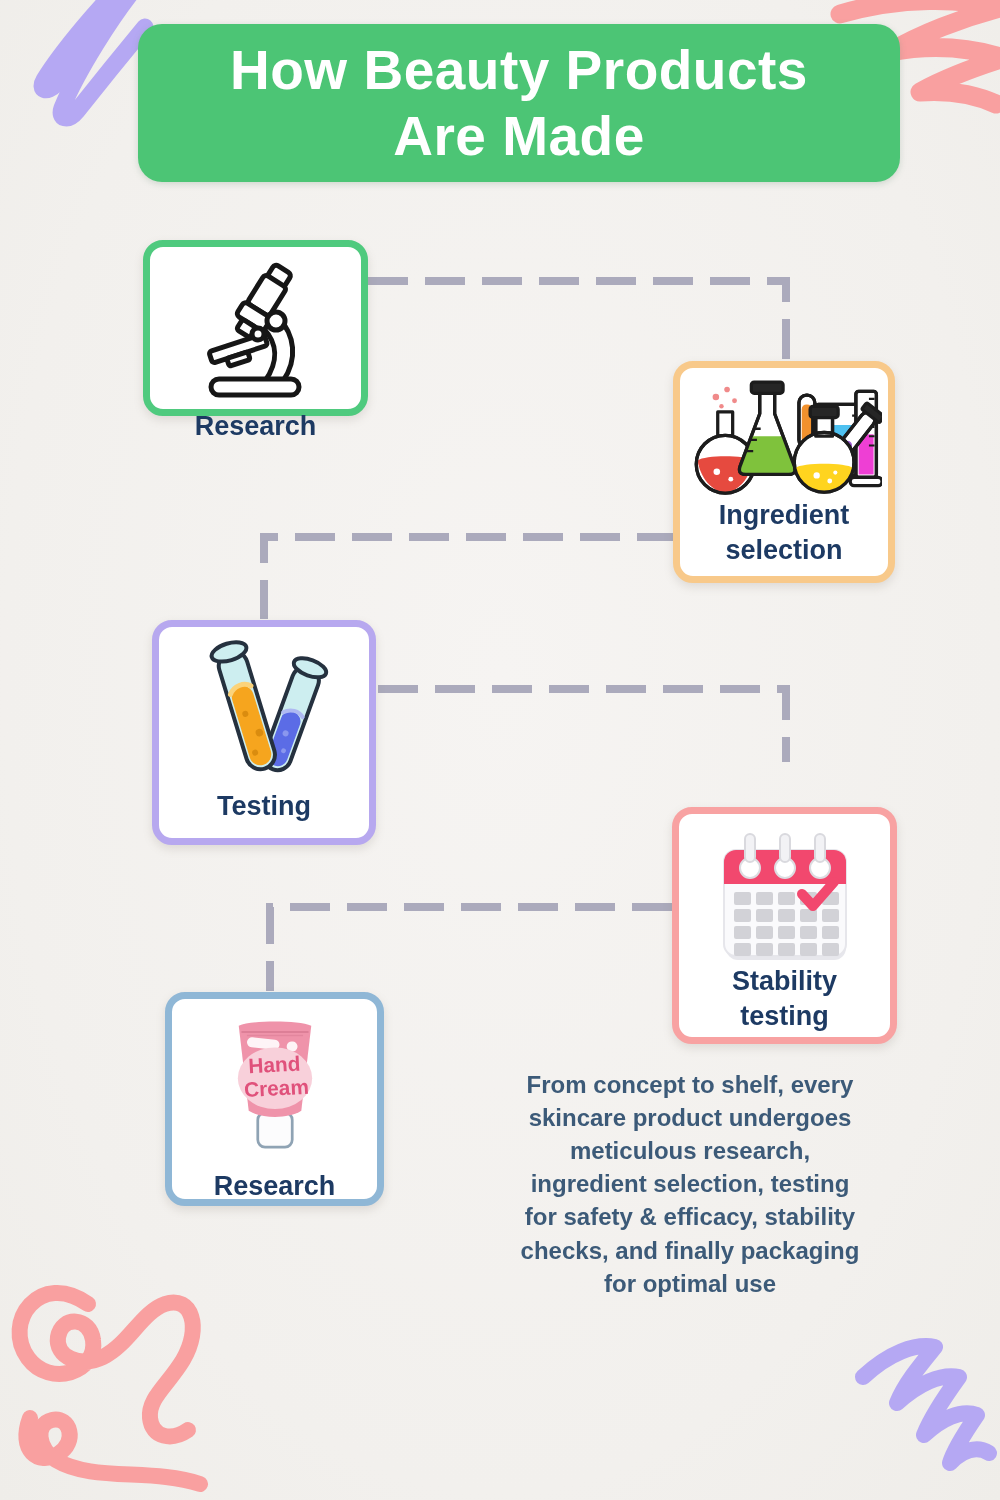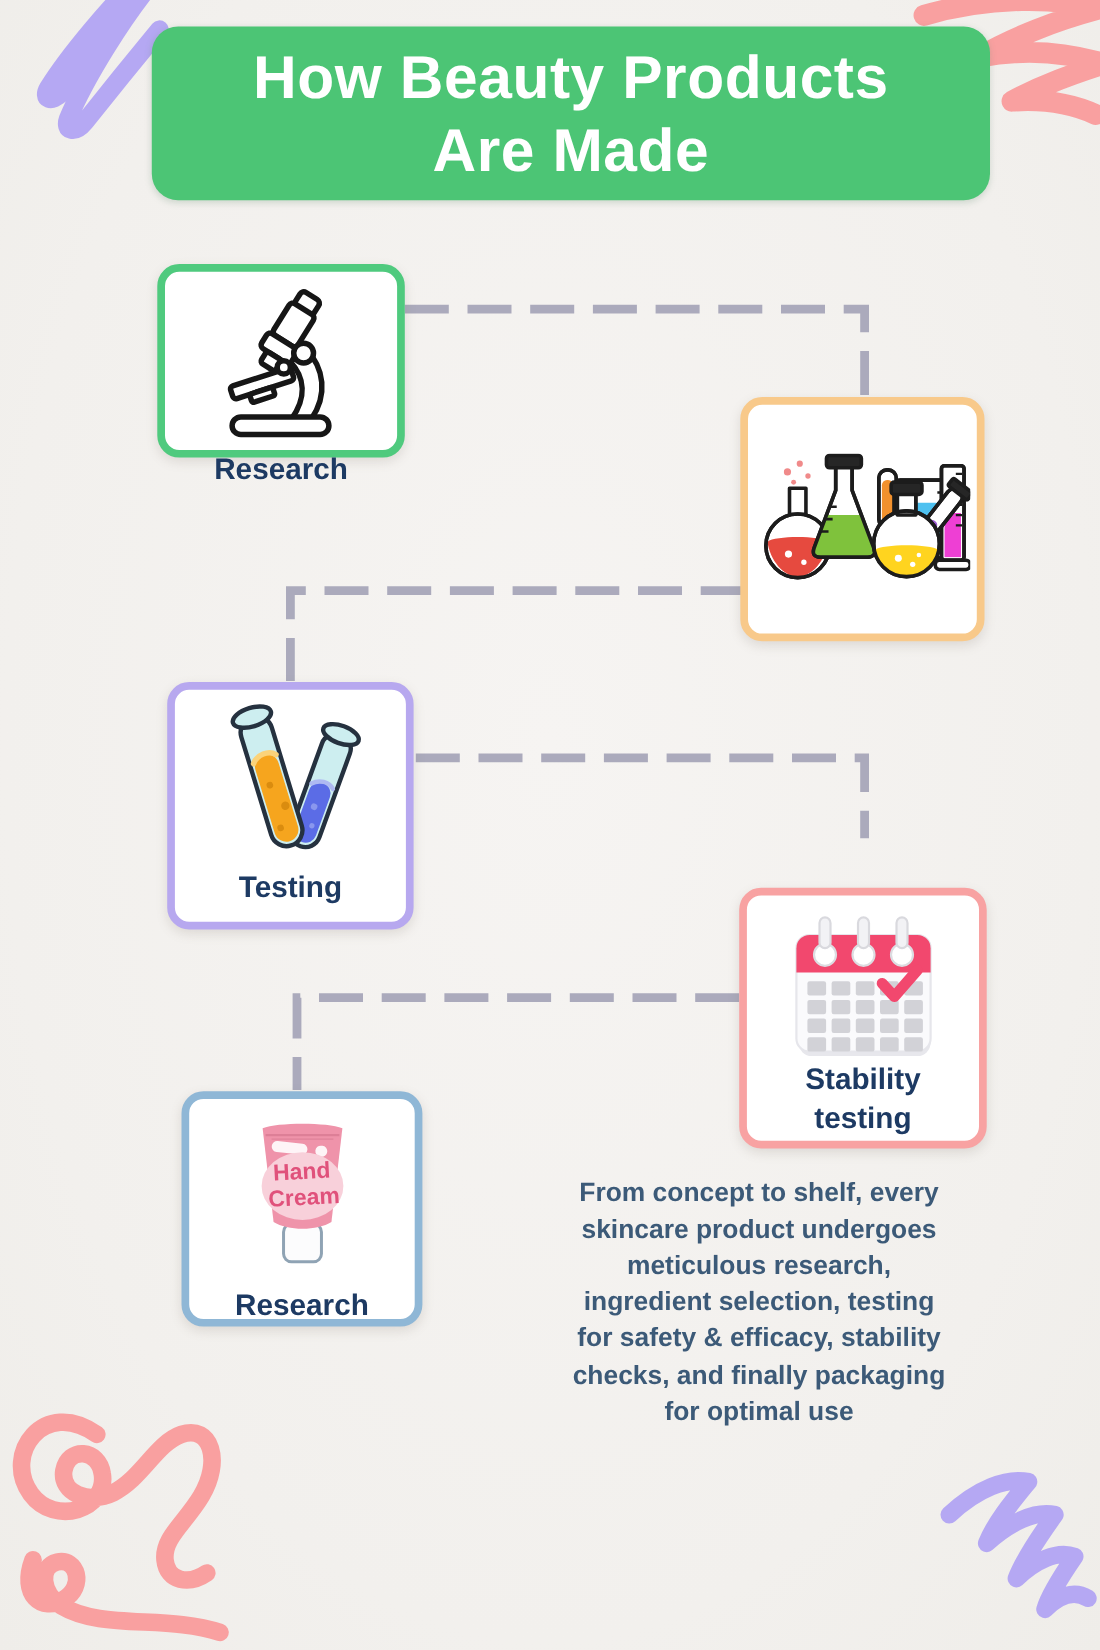--- a/index.html
+++ b/index.html
@@ -146,20 +146,22 @@
         <path d="M 117,94 C 125,88 171,88 179,94 C 176,111 163,120 148,120 C 133,120 120,111 117,94 Z" fill="#ffd41f" stroke="none"></path>
         <circle cx="148" cy="88" r="32" fill="none"></circle>
         <rect x="139" y="38" width="18" height="22" fill="none"></rect>
         <rect x="133" y="28" width="30" height="12" rx="3" fill="#262626"></rect>
         <circle cx="140" cy="102" r="3.4" fill="#ffffff" stroke="none"></circle>
         <circle cx="154" cy="108" r="2.6" fill="#ffffff" stroke="none"></circle>
         <circle cx="160" cy="99" r="2.2" fill="#ffffff" stroke="none"></circle>
       </g>
     </svg>
   </div>
+  <div class="step-label">Ingredient
+selection</div>
 </div>
 
 <div class="card" id="card-testing" style="border-color: rgb(183, 168, 239);">
   <div class="icon-wrap">
     <svg width="150" height="150" viewBox="0 0 150 150">
 
       <g transform="rotate(20 100 85)">
         <rect x="87" y="25" width="27" height="108" rx="13.5" fill="#cdeef0" stroke="#25313f" stroke-width="4"></rect>
         <rect x="90.5" y="72" width="20" height="57" rx="10" fill="#5b6ce6"></rect>
         <path d="M 90.5,76 C 96,70 105,69 110.5,74" stroke="#aeb9f2" stroke-width="4" fill="none" stroke-linecap="round"></path>

